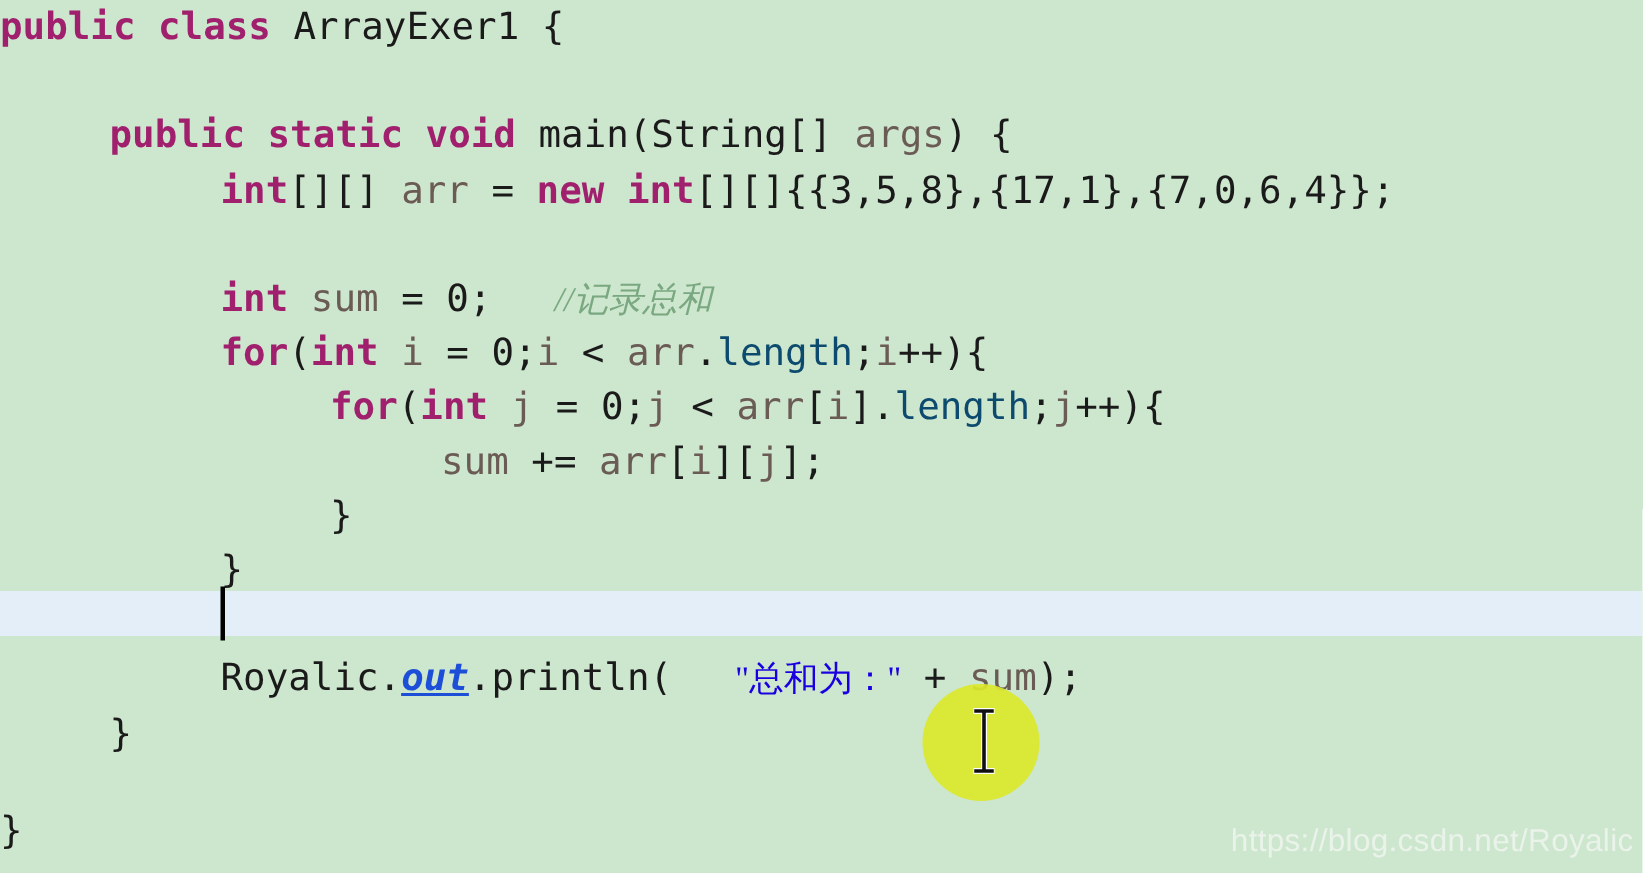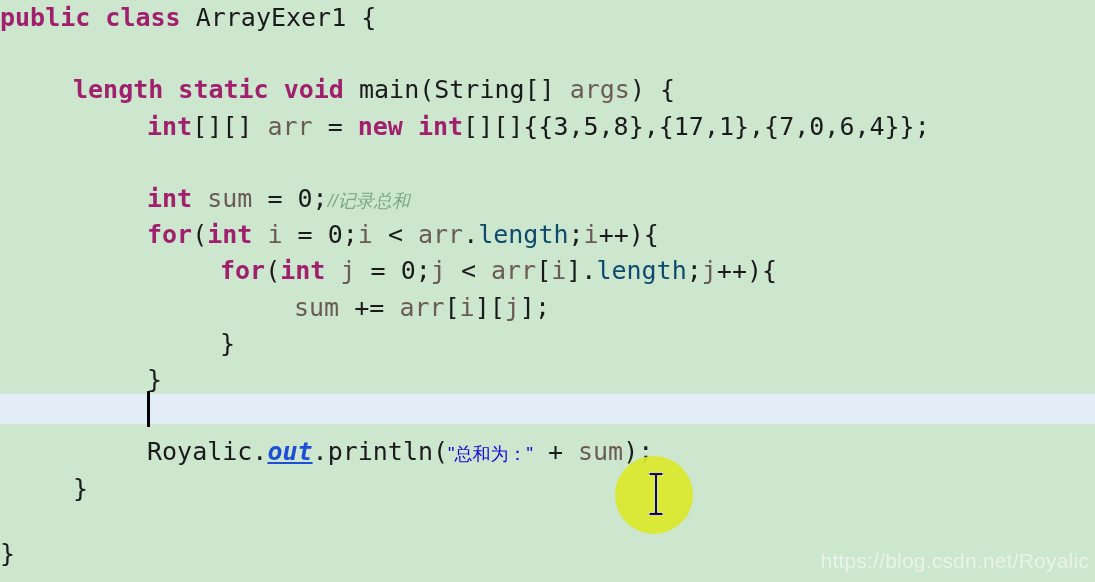--- a/index.html
+++ b/index.html
@@ -53,21 +53,21 @@
   }
   
   .kw   { color: #a0206e; font-weight: bold; }
   .pln  { color: #1a1a1a; }
   .var  { color: #6b5b55; }
   .fld  { color: #0c4a6e; }
   .fldi { color: #1d4ed8; font-weight: bold; font-style: italic; text-decoration: underline; }
   .str  { color: #1a00e0; }
   .cmt  { color: #7aa880; font-style: italic; }
   .num  { color: #1a1a1a; }
-  .cn   { font-family: Liberation Sans, sans-serif; font-size: 18px; }
+  .cn   { font-family: Liberation Serif, serif; font-size: 23px; margin-left: 42px; }
 
   .click-halo {
     position: absolute;
     left: 615px;
     top: 456px;
     width: 78px;
     height: 78px;
     border-radius: 50%;
     background: #dbe82b;
     opacity: 0.92;
@@ -98,21 +98,21 @@
 
   <div class="code-area">
 
     
     <div class="line" style="top:0px;"><span class="kw">public class </span><span class="pln">ArrayExer1 {</span></div>
 
     
     <div class="line" style="top:36.2px;"></div>
 
     
-    <div class="line" style="top:72.4px;padding-left:73px;"><span class="kw">length static void </span><span class="pln">main(String[] </span><span class="var">args</span><span class="pln">) {</span></div>
+    <div class="line" style="top:72.4px;padding-left:73px;"><span class="kw">public static void </span><span class="pln">main(String[] </span><span class="var">args</span><span class="pln">) {</span></div>
 
     
     <div class="line" style="top:108.6px;padding-left:147px;"><span class="kw">int</span><span class="pln">[][] </span><span class="var">arr</span><span class="pln"> = </span><span class="kw">new int</span><span class="pln">[][]{{3,5,8},{17,1},{7,0,6,4}};</span></div>
 
     
     <div class="line" style="top:144.8px;"></div>
 
     
     <div class="line" style="top:181px;padding-left:147px;"><span class="kw">int </span><span class="var">sum</span><span class="pln"> = </span><span class="num">0</span><span class="pln">;</span><span class="cmt cn">//记录总和</span></div>
 

